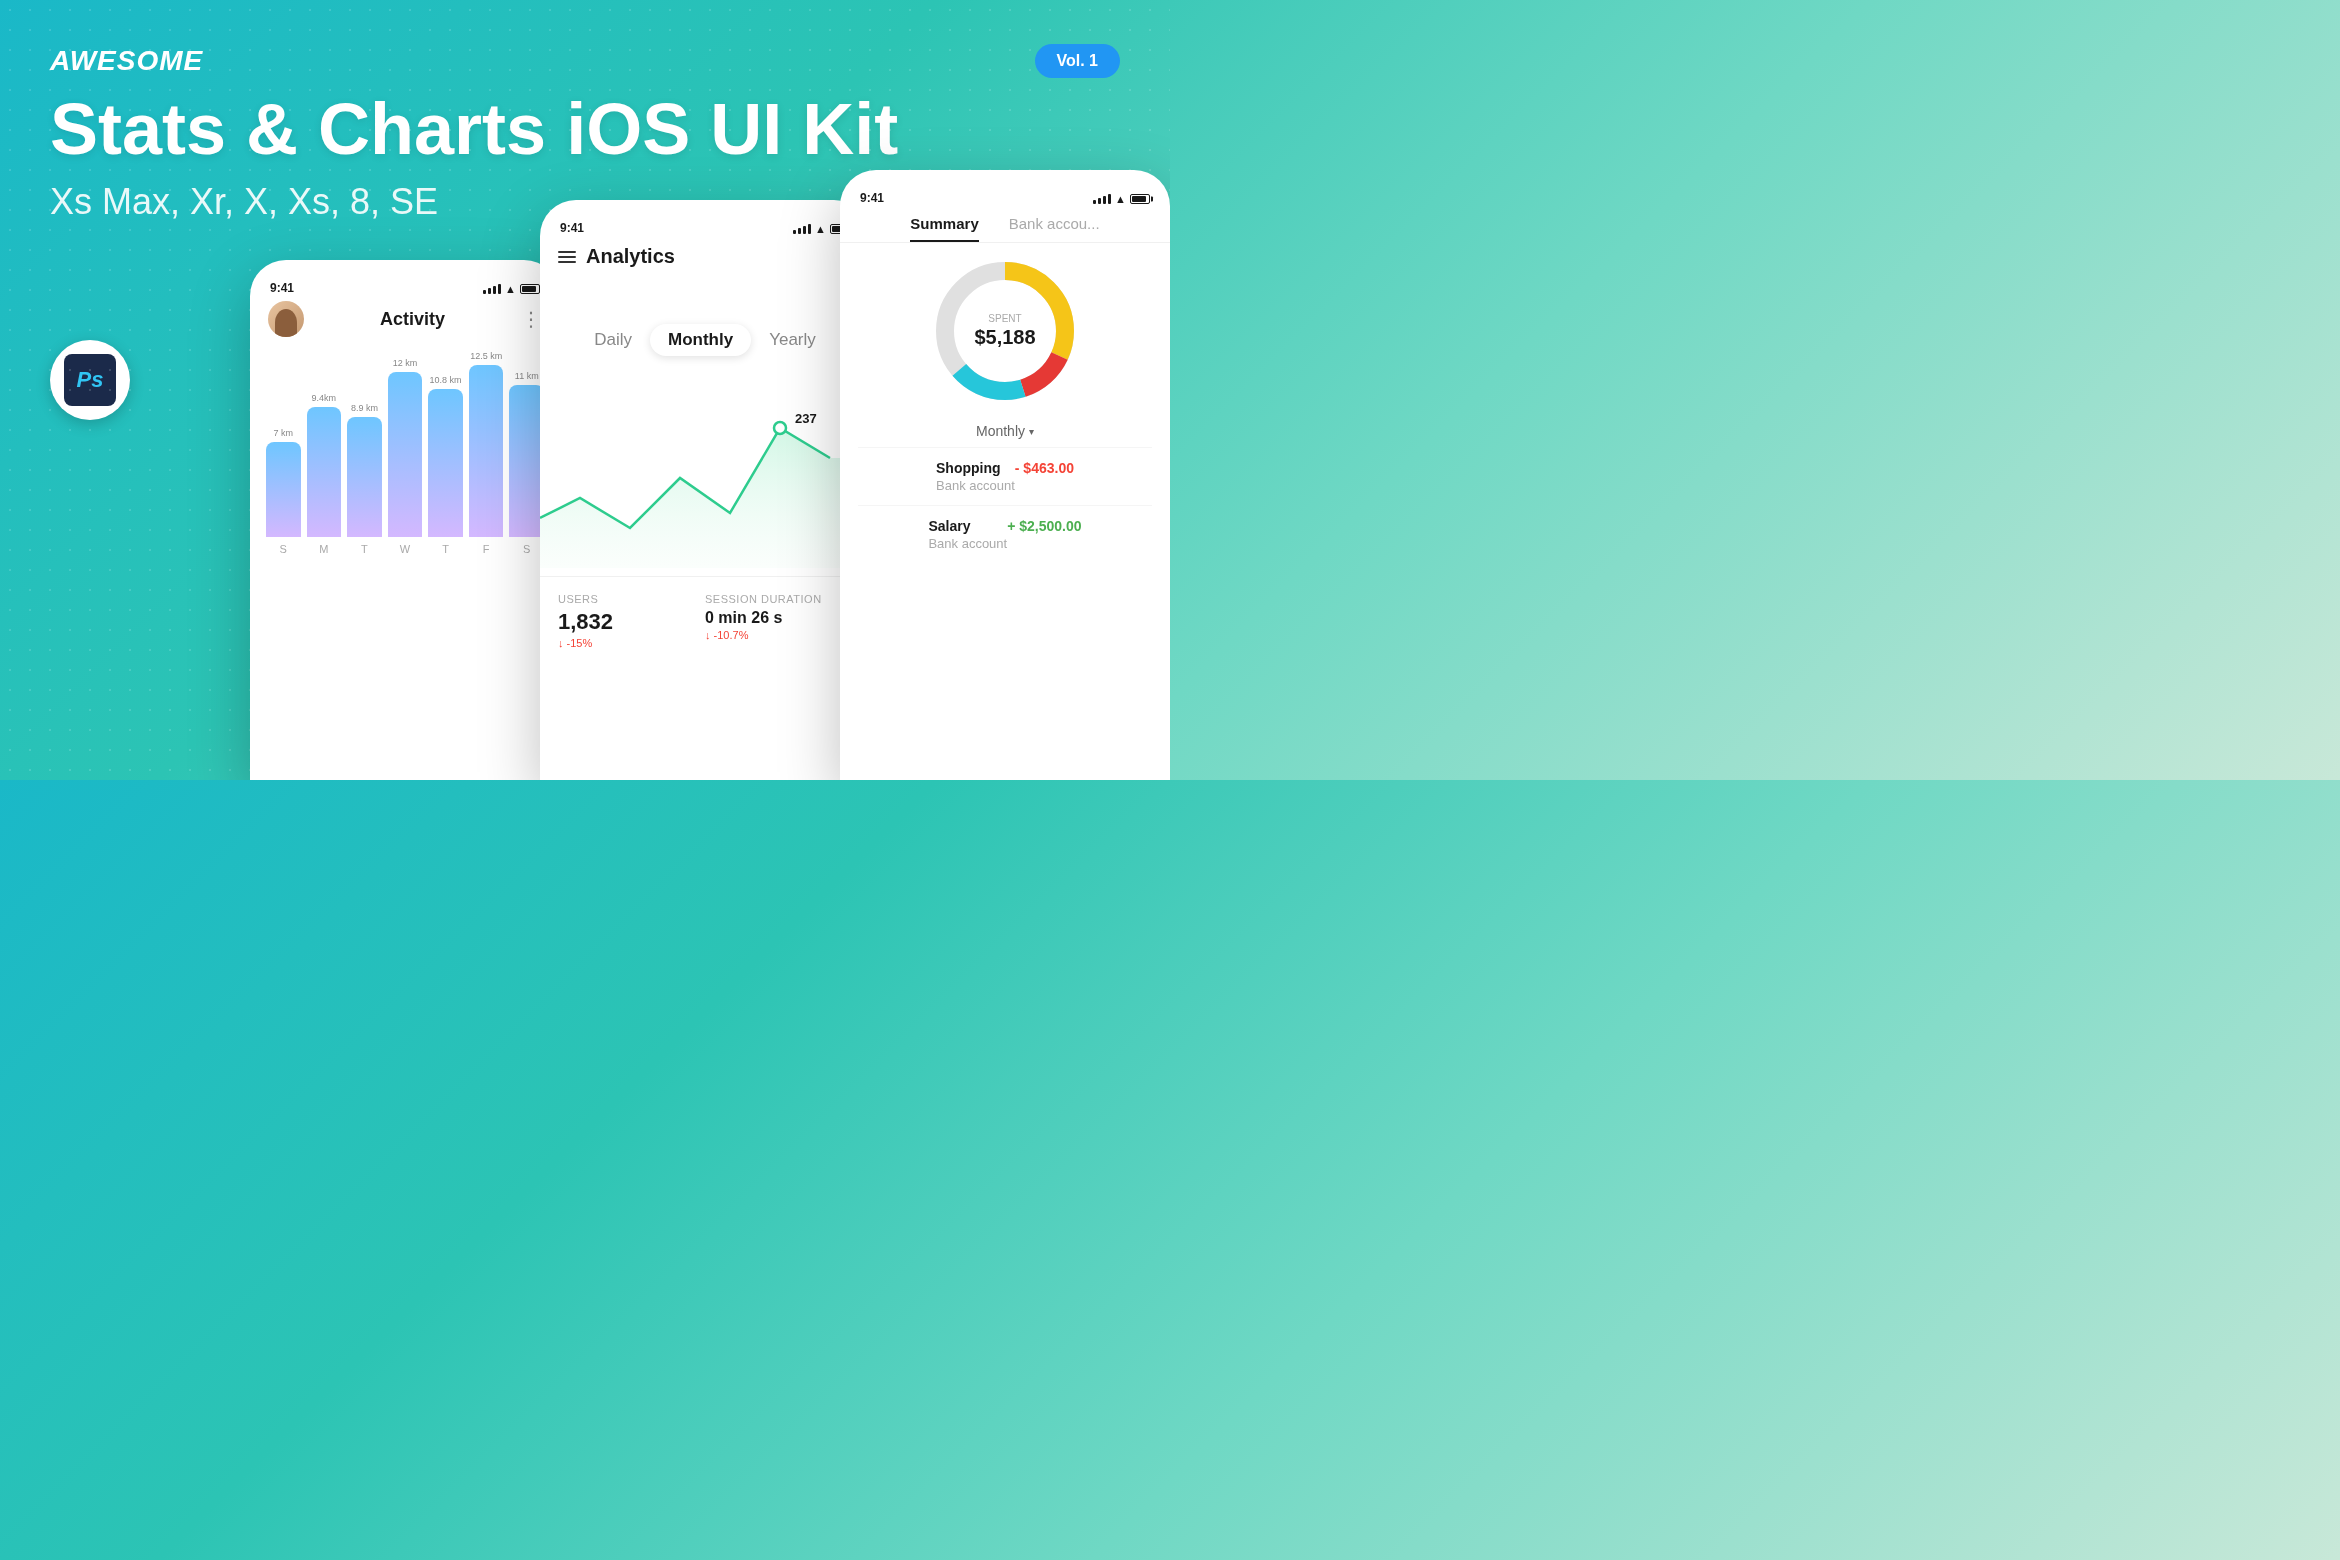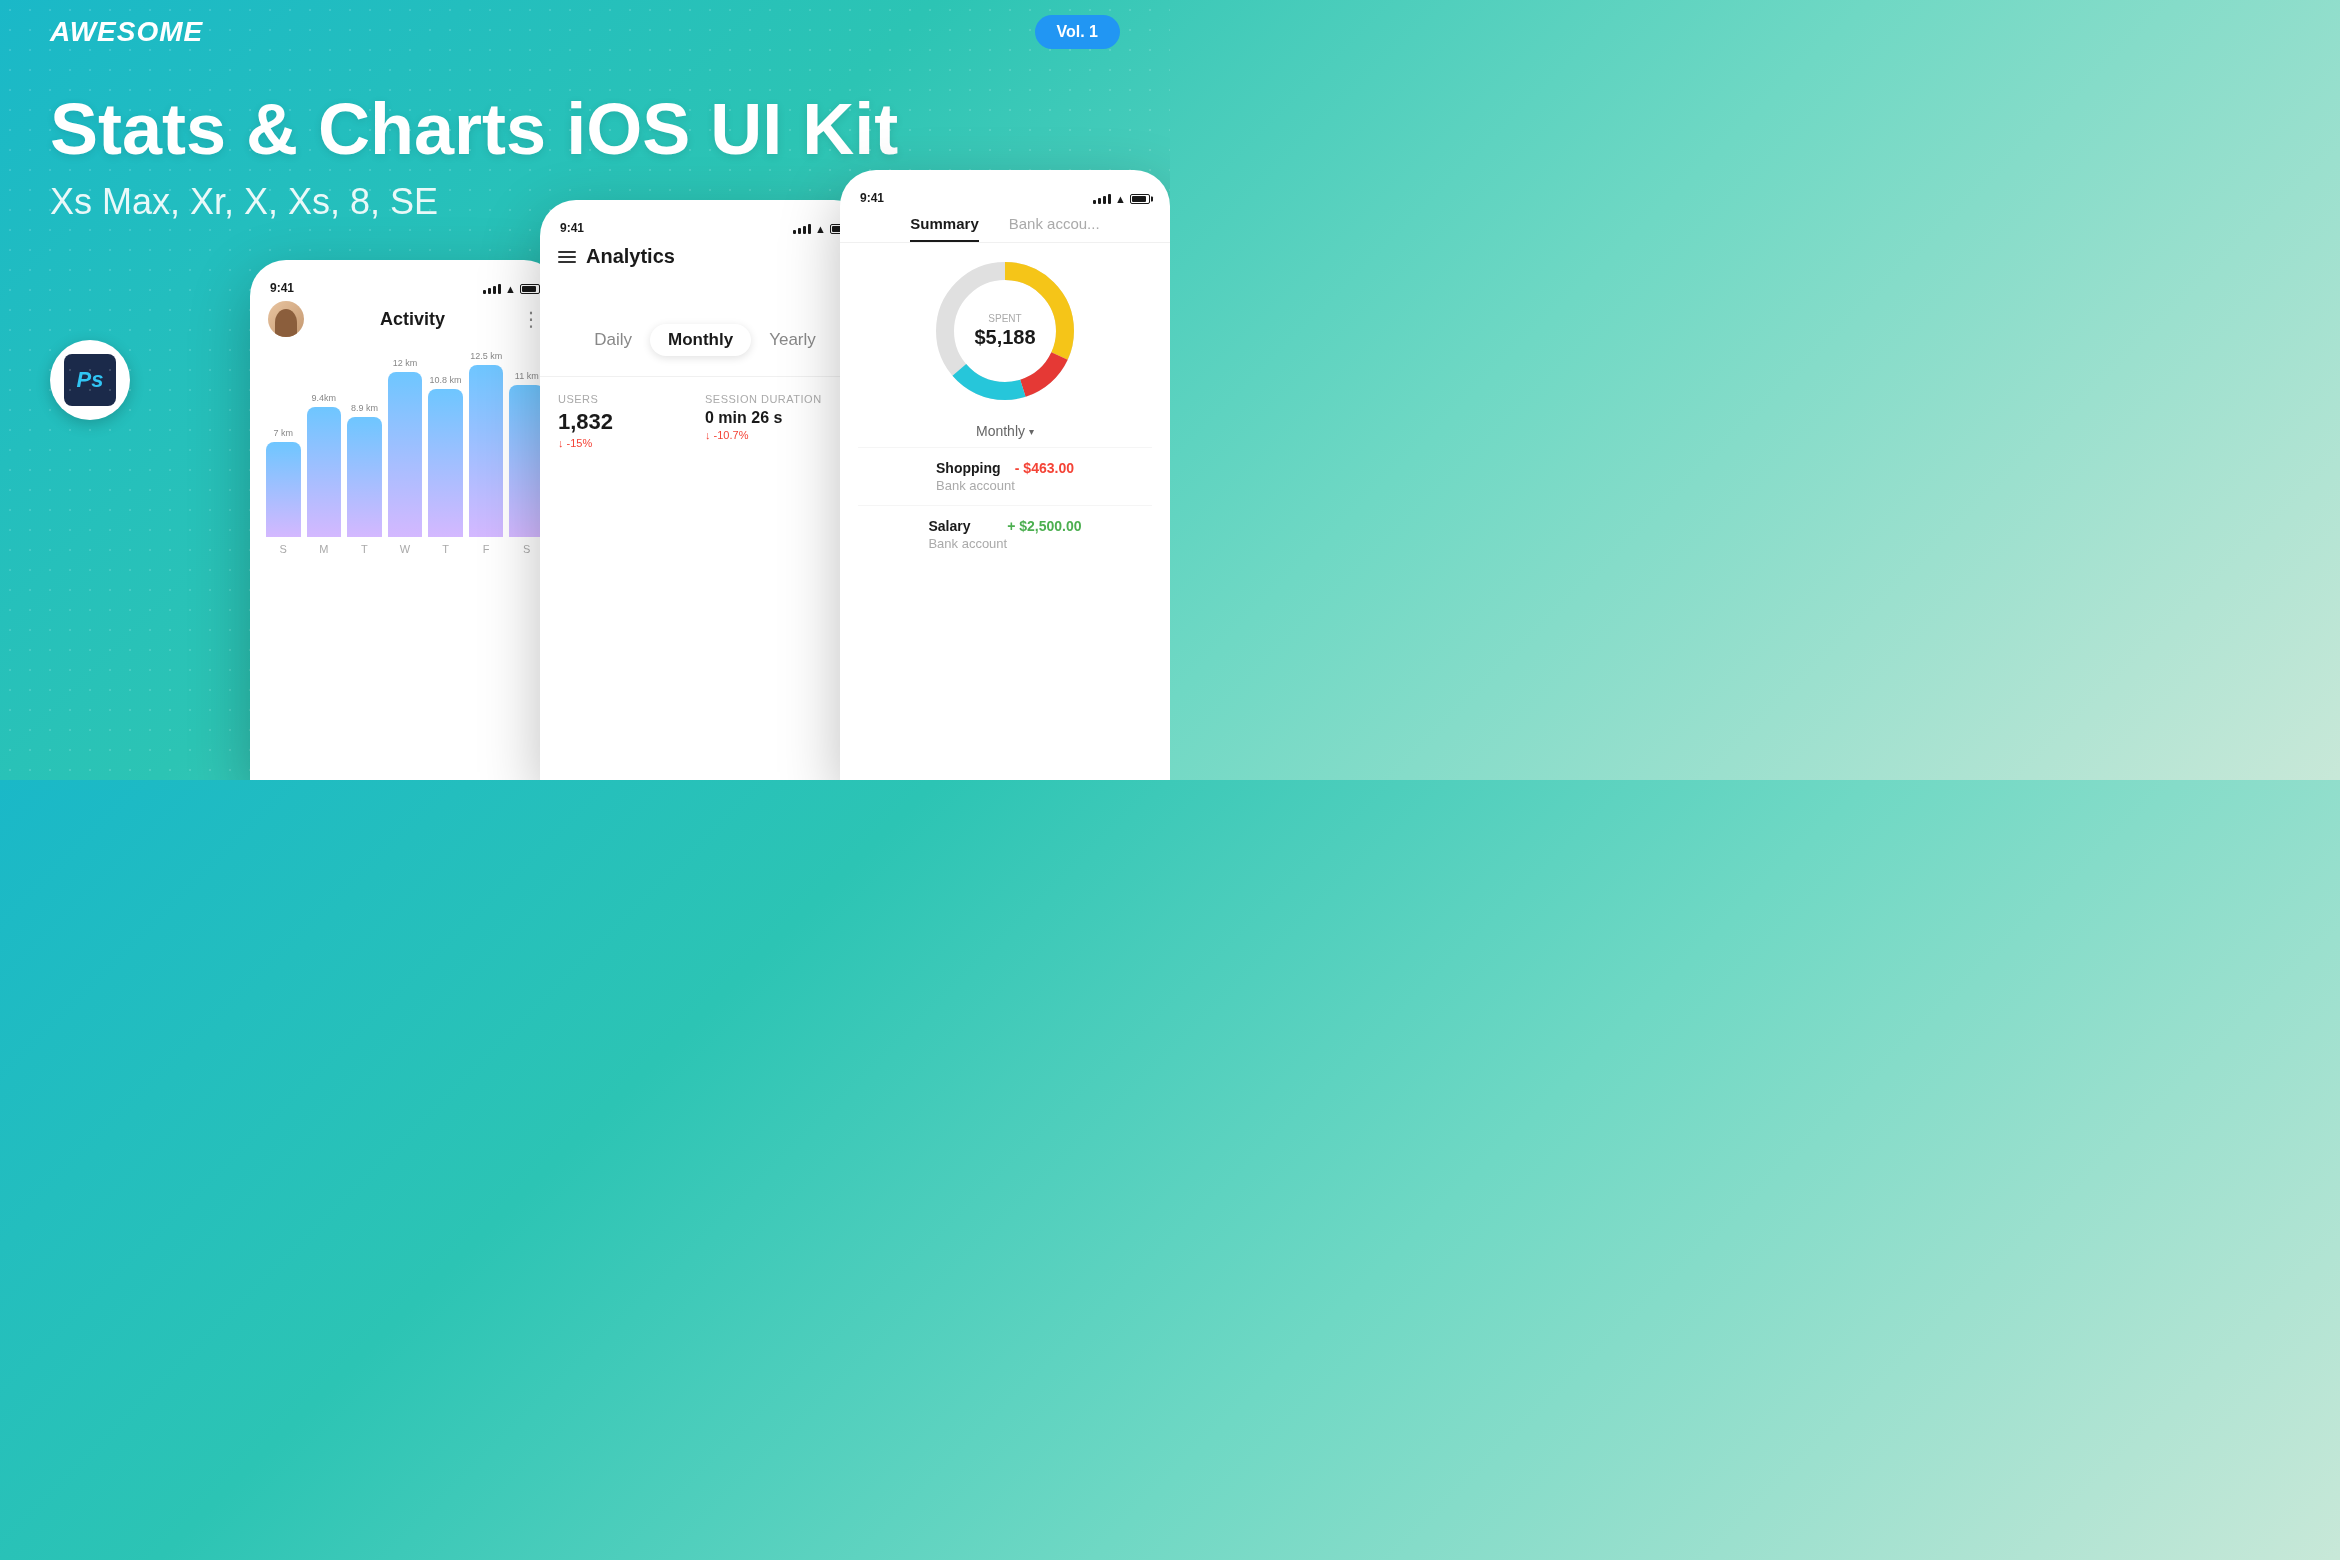--- a/index.html
+++ b/index.html
@@ -19,21 +19,21 @@
       position: absolute;
       top: 0; right: 0; bottom: 0; left: 0;
       background-image: radial-gradient(circle, rgba(255,255,255,0.15) 1px, transparent 1px);
       background-size: 20px 20px;
       pointer-events: none;
     }
 
     
     .top-bar {
       position: absolute;
-      top: 15px;
+      top: 44px;
       left: 50px;
       right: 50px;
       display: flex;
       align-items: center;
       justify-content: space-between;
       z-index: 10;
     }
 
     .logo {
       color: white;
@@ -623,20 +623,39 @@
       </div>
       <span class="phone2-title">Analytics</span>
     </div>
 
     <div class="period-toggle">
       <button class="period-btn">Daily</button>
       <button class="period-btn active">Monthly</button>
       <button class="period-btn">Yearly</button>
     </div>
 
+    <div class="line-chart-area">
+      <svg class="line-chart-svg" viewBox="0 0 330 200" preserveAspectRatio="none">
+
+        <defs>
+          <linearGradient id="areaGrad" x1="0" y1="0" x2="0" y2="1">
+            <stop offset="0%" stop-color="#c8f5e0" stop-opacity="0.8"></stop>
+            <stop offset="100%" stop-color="#e8faf0" stop-opacity="0.2"></stop>
+          </linearGradient>
+        </defs>
+
+        <path d="M0,150 L40,130 L90,160 L140,110 L190,145 L240,60 L290,90 L330,90 L330,200 L0,200 Z" fill="url(#areaGrad)"></path>
+
+        <polyline points="0,150 40,130 90,160 140,110 190,145 240,60 290,90" fill="none" stroke="#2ecc8e" stroke-width="2.5"></polyline>
+
+        <circle cx="240" cy="60" r="6" fill="white" stroke="#2ecc8e" stroke-width="2.5"></circle>
+
+        <text x="255" y="55" font-size="13" font-weight="600" fill="#1a1a1a">237</text>
+      </svg>
+    </div>
 
     <div class="stats-row">
       <div class="stat-item">
         <div class="stat-label">Users</div>
         <div class="stat-value">1,832</div>
         <div class="stat-change negative">↓ -15%</div>
       </div>
       <div class="stat-item">
         <div class="stat-label">Session duration</div>
         <div class="stat-value" style="font-size:16px">0 min 26 s</div>

